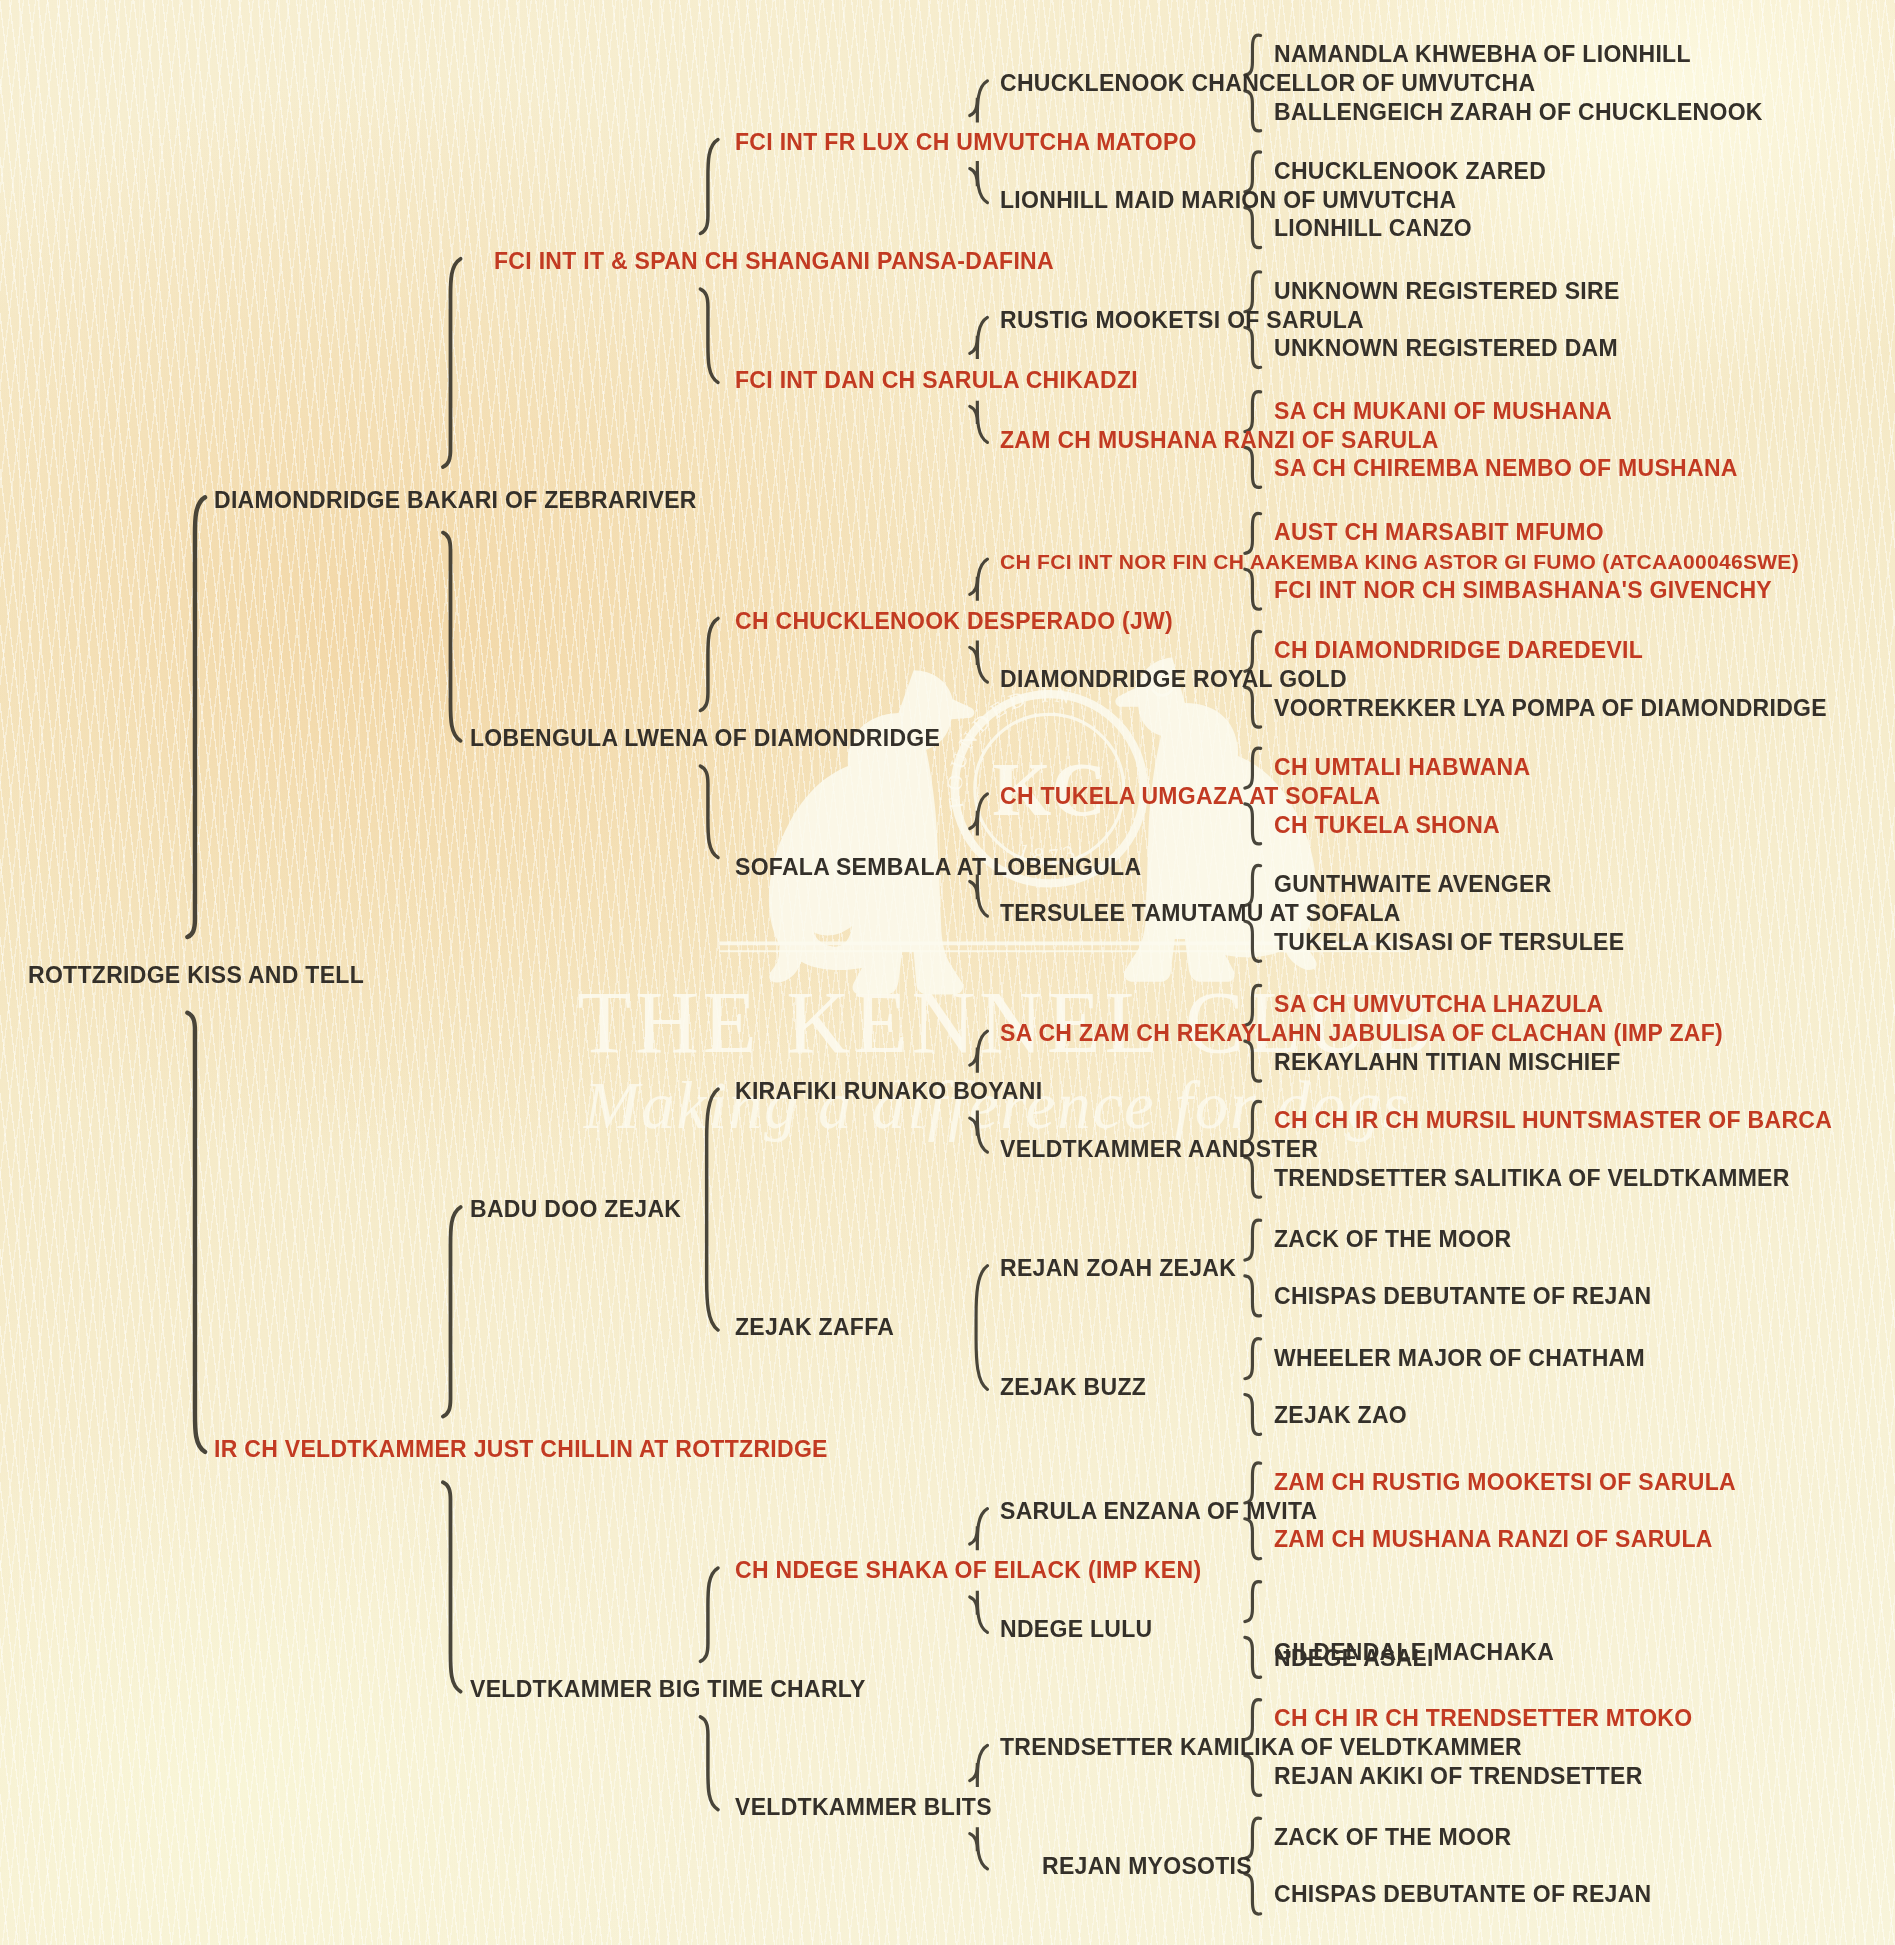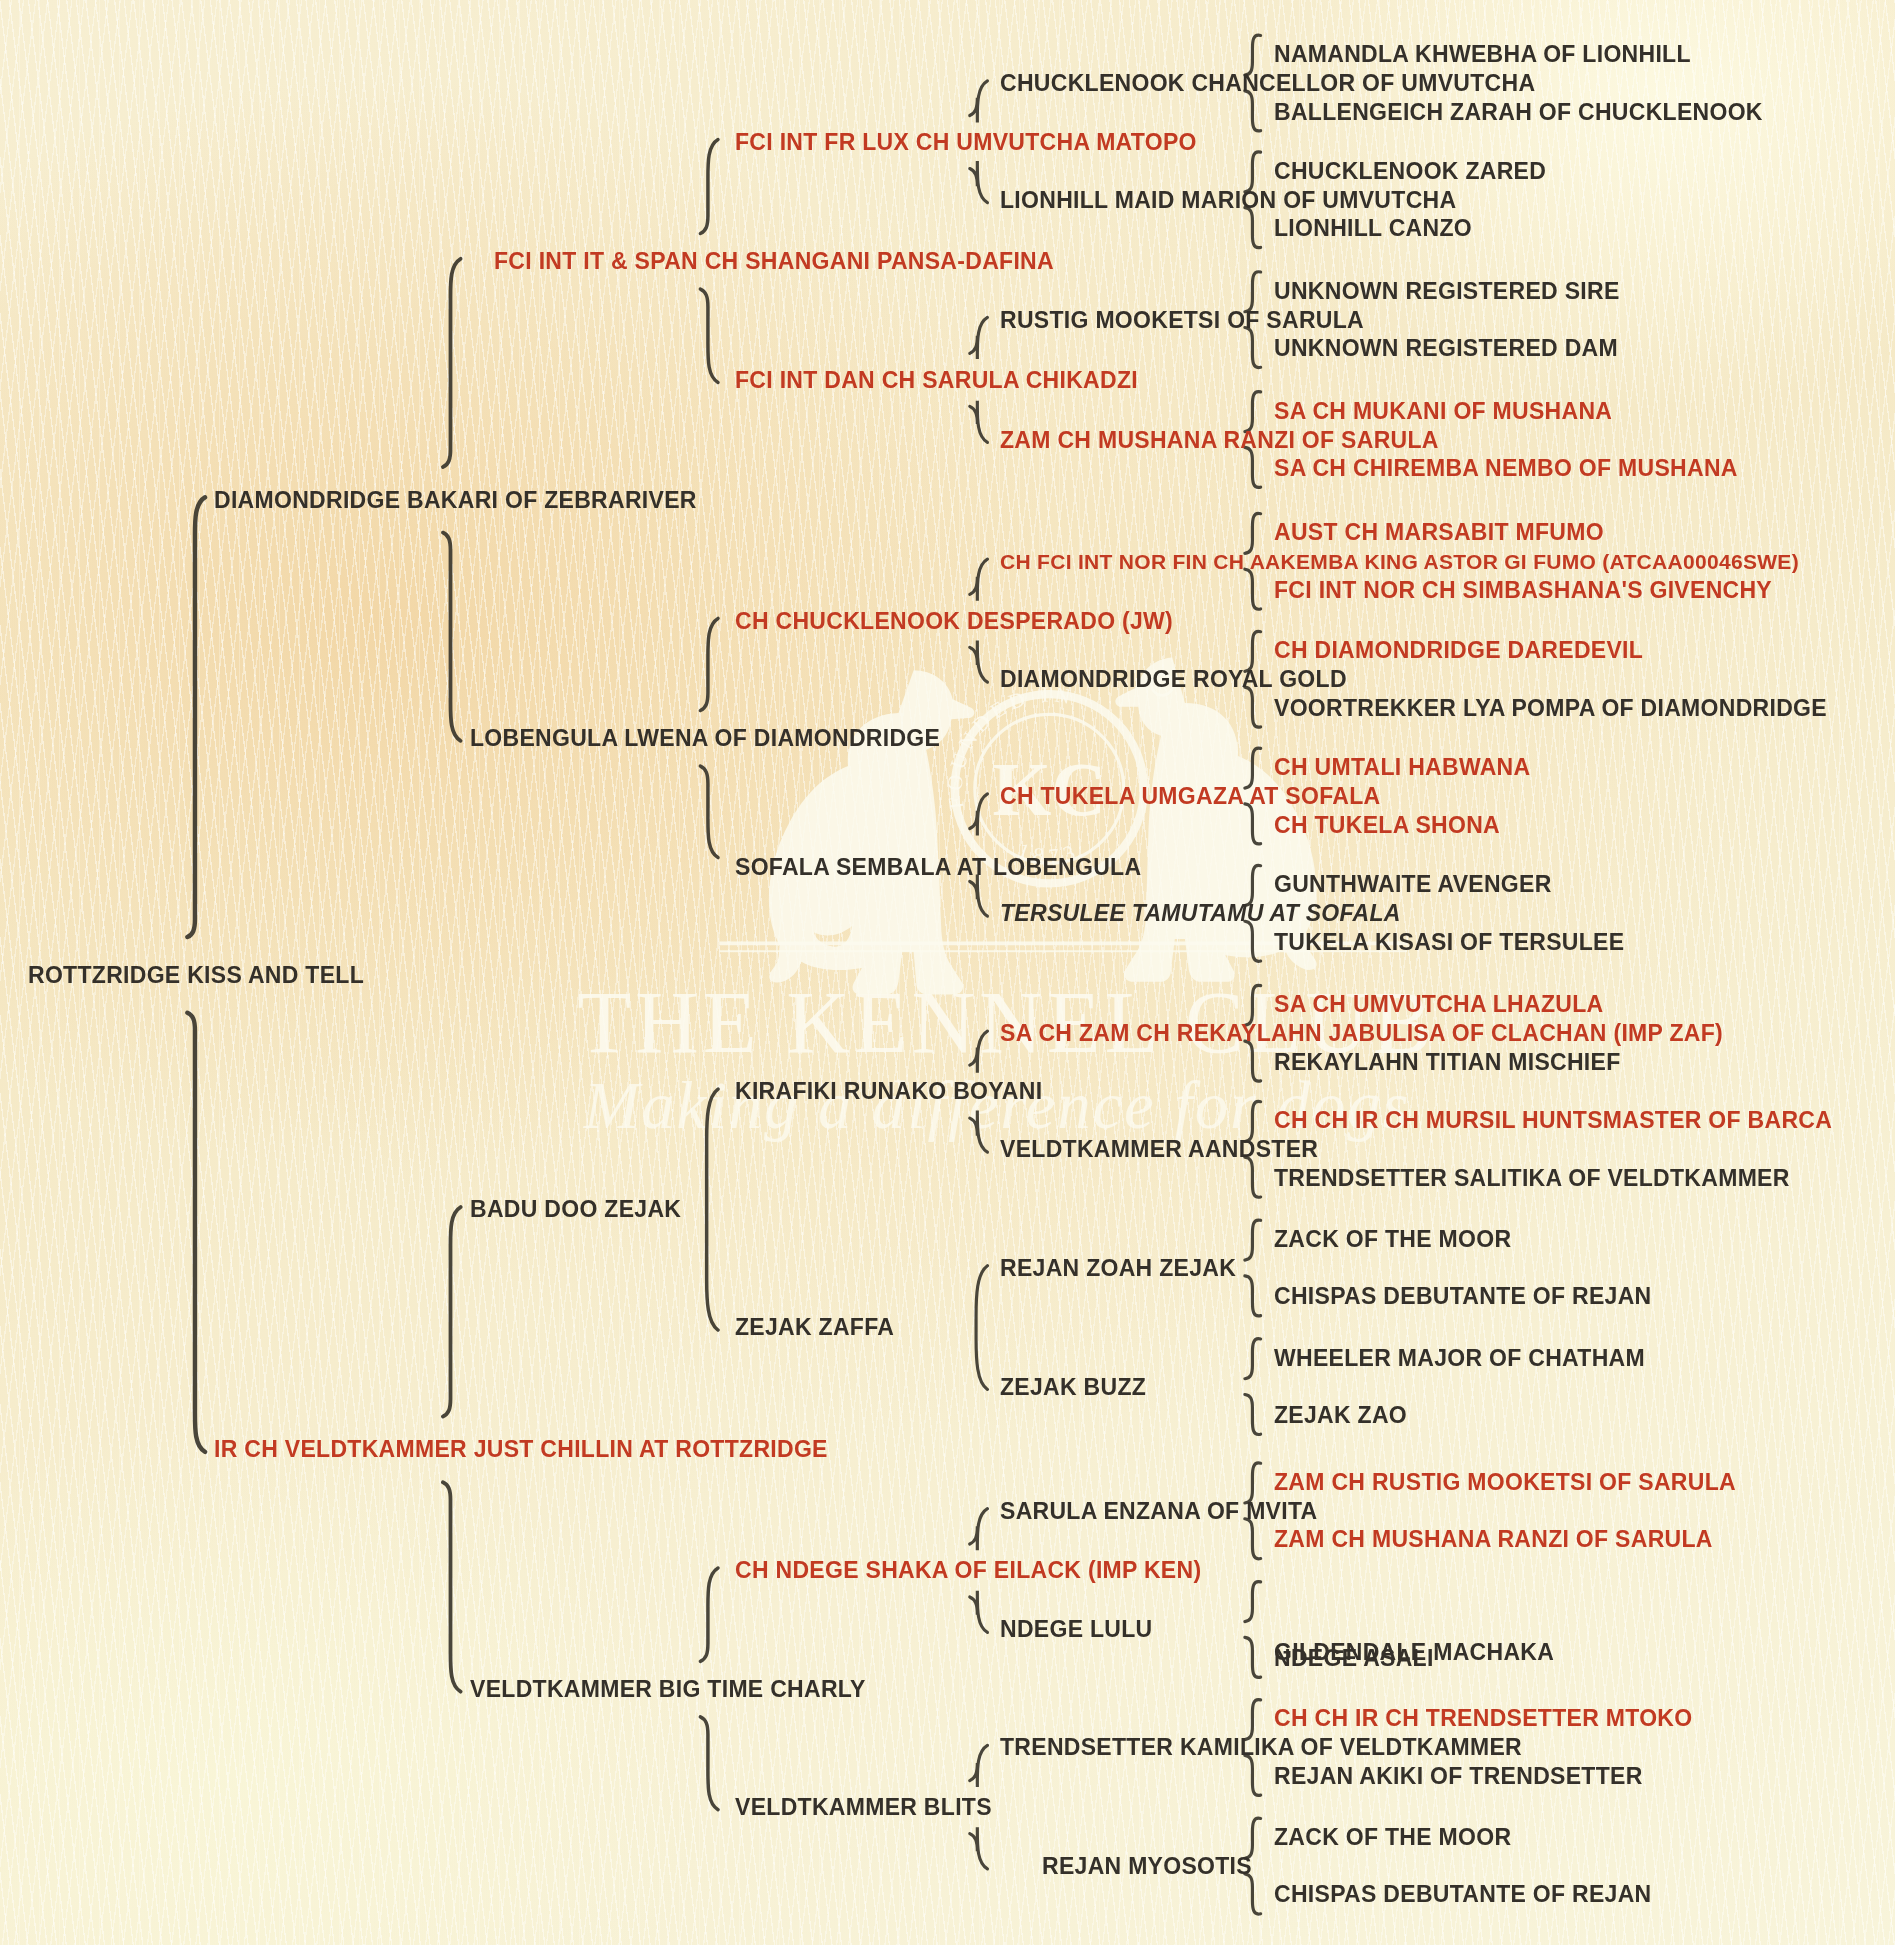--- a/index.html
+++ b/index.html
@@ -177,21 +177,21 @@
       <div class="lbl" style="left: 735px; top: 1327px;">ZEJAK ZAFFA</div>
       <div class="lbl red" style="left: 735px; top: 1570px;">CH NDEGE SHAKA OF EILACK (IMP KEN)</div>
       <div class="lbl" style="left: 735px; top: 1807px;">VELDTKAMMER BLITS</div>
       <div class="lbl" style="left: 1000px; top: 83px;">CHUCKLENOOK CHANCELLOR OF UMVUTCHA</div>
       <div class="lbl" style="left: 1000px; top: 200px;">LIONHILL MAID MARION OF UMVUTCHA</div>
       <div class="lbl" style="left: 1000px; top: 320px;">RUSTIG MOOKETSI OF SARULA</div>
       <div class="lbl red" style="left: 1000px; top: 440px;">ZAM CH MUSHANA RANZI OF SARULA</div>
       <div class="lbl red xl" style="left: 1000px; top: 561px;">CH FCI INT NOR FIN CH AAKEMBA KING ASTOR GI FUMO (ATCAA00046SWE)</div>
       <div class="lbl" style="left: 1000px; top: 679px;">DIAMONDRIDGE ROYAL GOLD</div>
       <div class="lbl red" style="left: 1000px; top: 796px;">CH TUKELA UMGAZA AT SOFALA</div>
-      <div class="lbl" style="left: 1000px; top: 913px; font-style: italic;">TERSULEE TAMUTAMU AT SOFALA</div>
+      <div class="lbl" style="left: 1000px; top: 913px;">TERSULEE TAMUTAMU AT SOFALA</div>
       <div class="lbl red" style="left: 1000px; top: 1033px;">SA CH ZAM CH REKAYLAHN JABULISA OF CLACHAN (IMP ZAF)</div>
       <div class="lbl" style="left: 1000px; top: 1149px;">VELDTKAMMER AANDSTER</div>
       <div class="lbl" style="left: 1000px; top: 1268px;">REJAN ZOAH ZEJAK</div>
       <div class="lbl" style="left: 1000px; top: 1387px;">ZEJAK BUZZ</div>
       <div class="lbl" style="left: 1000px; top: 1511px;">SARULA ENZANA OF MVITA</div>
       <div class="lbl" style="left: 1000px; top: 1629px;">NDEGE LULU</div>
       <div class="lbl" style="left: 1000px; top: 1747px;">TRENDSETTER KAMILIKA OF VELDTKAMMER</div>
       <div class="lbl" style="left: 1000px; top: 1866px; margin-left: 42px;">REJAN MYOSOTIS</div>
       <div class="lbl" style="left: 1274px; top: 54px;">NAMANDLA KHWEBHA OF LIONHILL</div>
       <div class="lbl" style="left: 1274px; top: 112px;">BALLENGEICH ZARAH OF CHUCKLENOOK</div>

